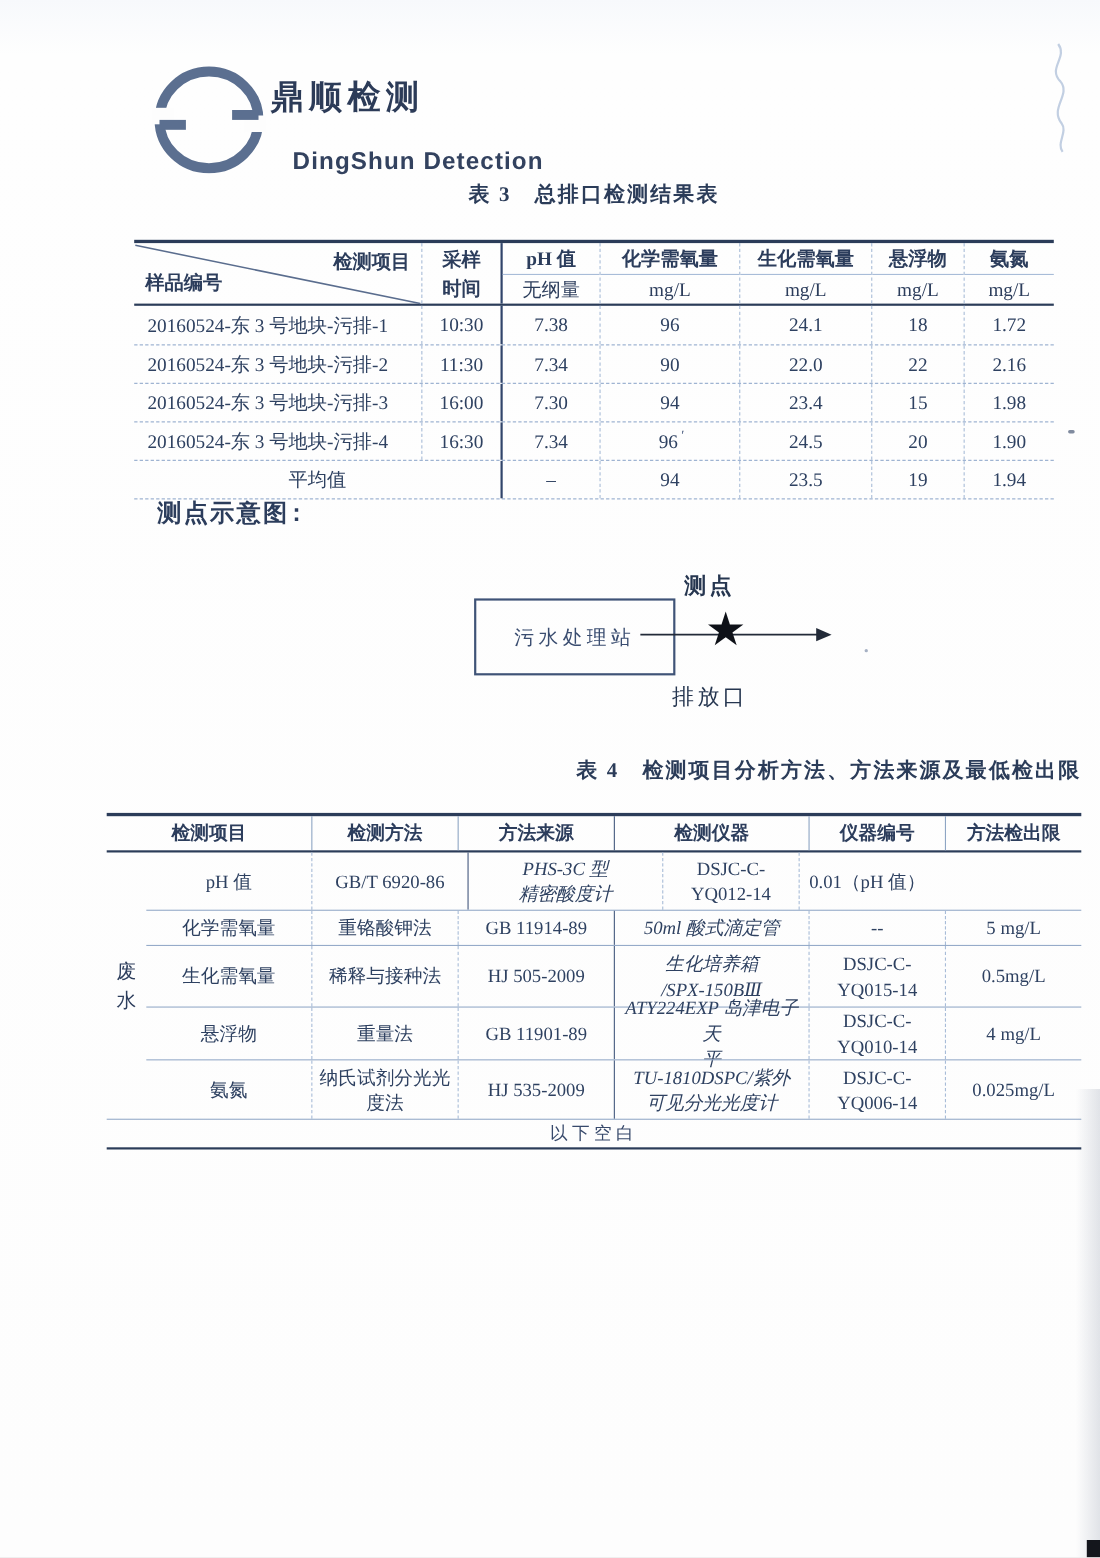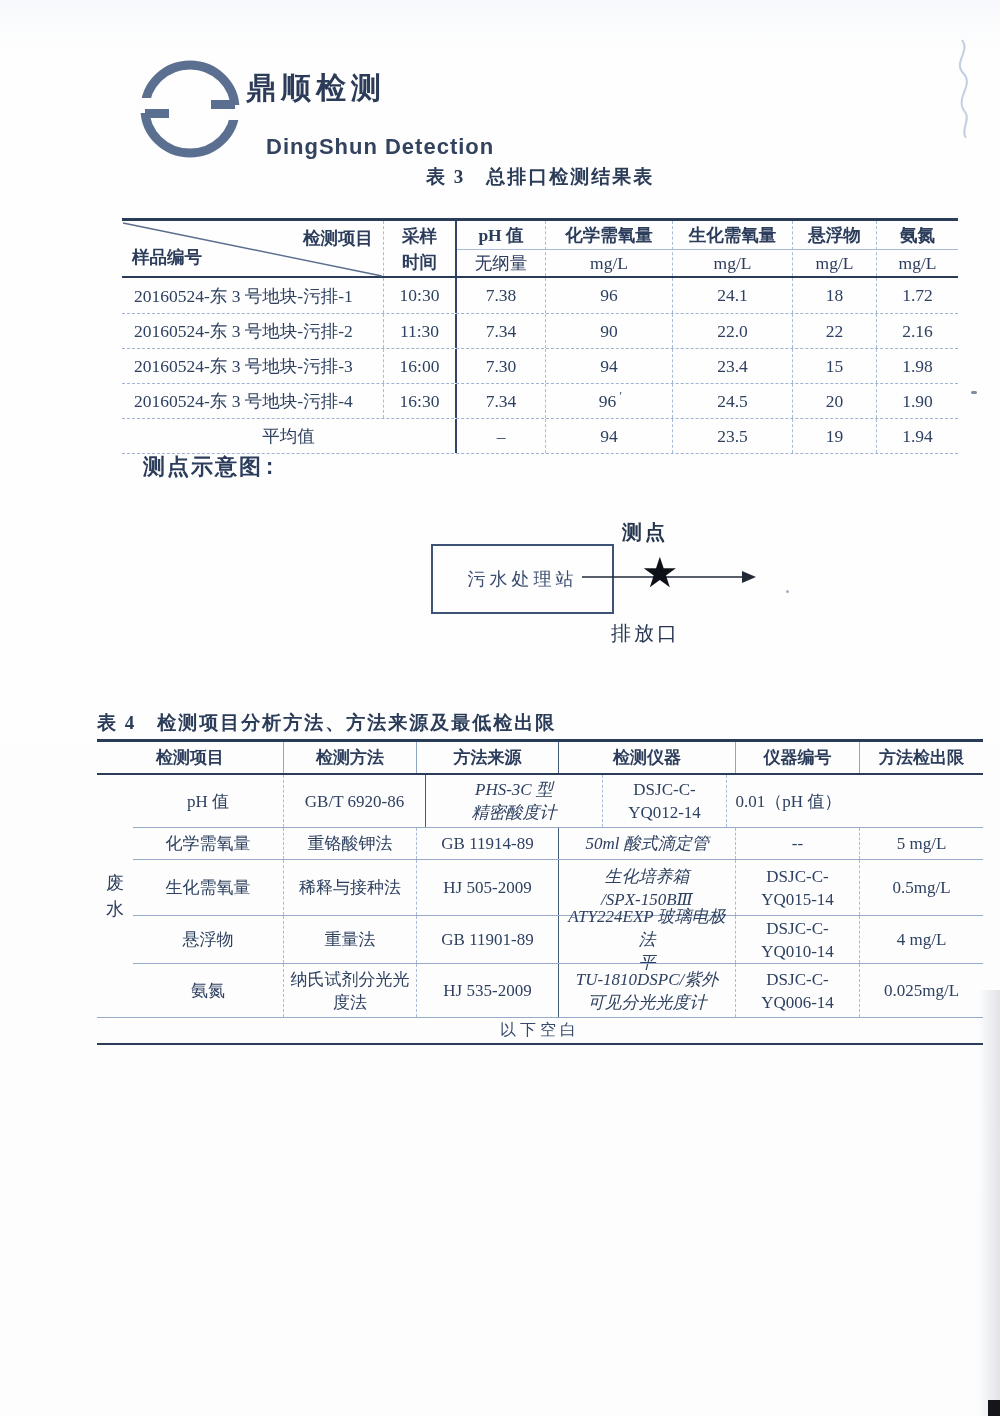--- a/index.html
+++ b/index.html
@@ -10,22 +10,22 @@
 
   
   .logo-cn{position:absolute;left:246px;top:68px;font-size:30px;font-weight:bold;
            letter-spacing:5px;color:#2c3b58;font-family:"Liberation Sans","DejaVu Sans",sans-serif;}
   .logo-en{position:absolute;left:266px;top:134px;font-size:22px;font-weight:bold;
            letter-spacing:1px;color:#33425f;font-family:"Liberation Sans","DejaVu Sans",sans-serif;}
 
   
   .t3-title{position:absolute;left:122px;top:164px;width:836px;text-align:center;
             font-size:19px;font-weight:bold;color:#2b3c59;letter-spacing:2px;}
-  .t4-title{position:absolute;left:97px;top:687px;width:886px;text-align:left;
-            font-size:19px;font-weight:bold;color:#2b3c59;letter-spacing:2px;margin-top:23px;}
+  .t4-title{position:absolute;left:97px;top:687px;width:886px;text-align:right;
+            font-size:19px;font-weight:bold;color:#2b3c59;letter-spacing:2px;}
   .map-caption{position:absolute;left:143px;top:452px;font-size:22px;font-weight:bold;
             color:#2c3d5c;letter-spacing:2px;font-family:Liberation Mono, monospace;}
 
   
   .t3{position:absolute;left:122px;top:218px;width:836px;
       border-top:3px solid #2b3c59;border-bottom:1px dashed #9fb4d2;font-size:17.5px;}
   .t3 *{box-sizing:border-box;}
   .t3-head{display:flex;height:57px;border-bottom:2.5px solid #2b3c59;}
   .t3-row{display:flex;height:35px;}
   .t3-row + .t3-row{border-top:1px dashed #9fb4d2;text-align:right;}
@@ -257,21 +257,21 @@
           </div>
           <div class="k k5">DSJC-C-YQ015-14</div>
           <div class="k k6">0.5mg/L</div>
         </div>
 
         <div class="t4-row r4">
           <div class="k k1">悬浮物</div>
           <div class="k k2">重量法</div>
           <div class="k k3">GB 11901-89</div>
           <div class="k k4">
-            <div>ATY224EXP 玻璃电极法</div>
+            <div>ATY224EXP 岛津电子天</div>
             <div>平</div>
           </div>
           <div class="k k5">DSJC-C-YQ010-14</div>
           <div class="k k6">4 mg/L</div>
         </div>
 
         <div class="t4-row r5">
           <div class="k k1">氨氮</div>
           <div class="k k2">纳氏试剂分光光度法</div>
           <div class="k k3">HJ 535-2009</div>

